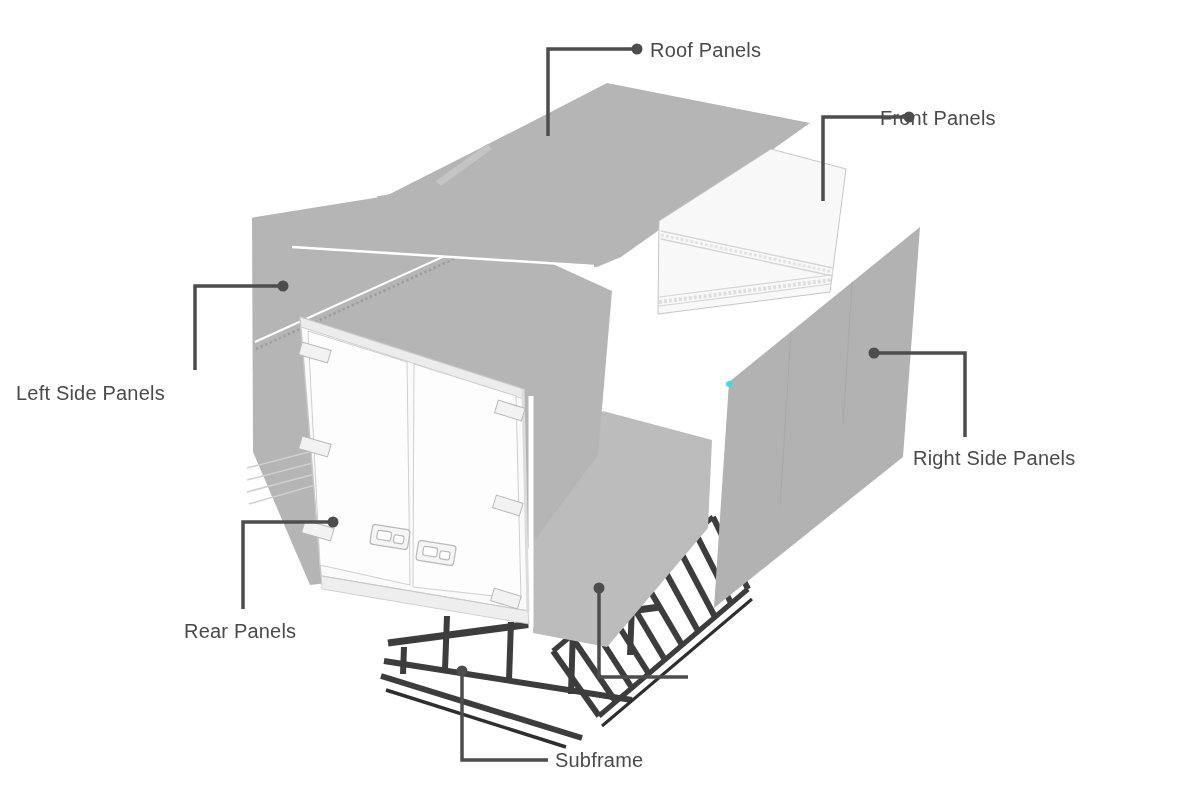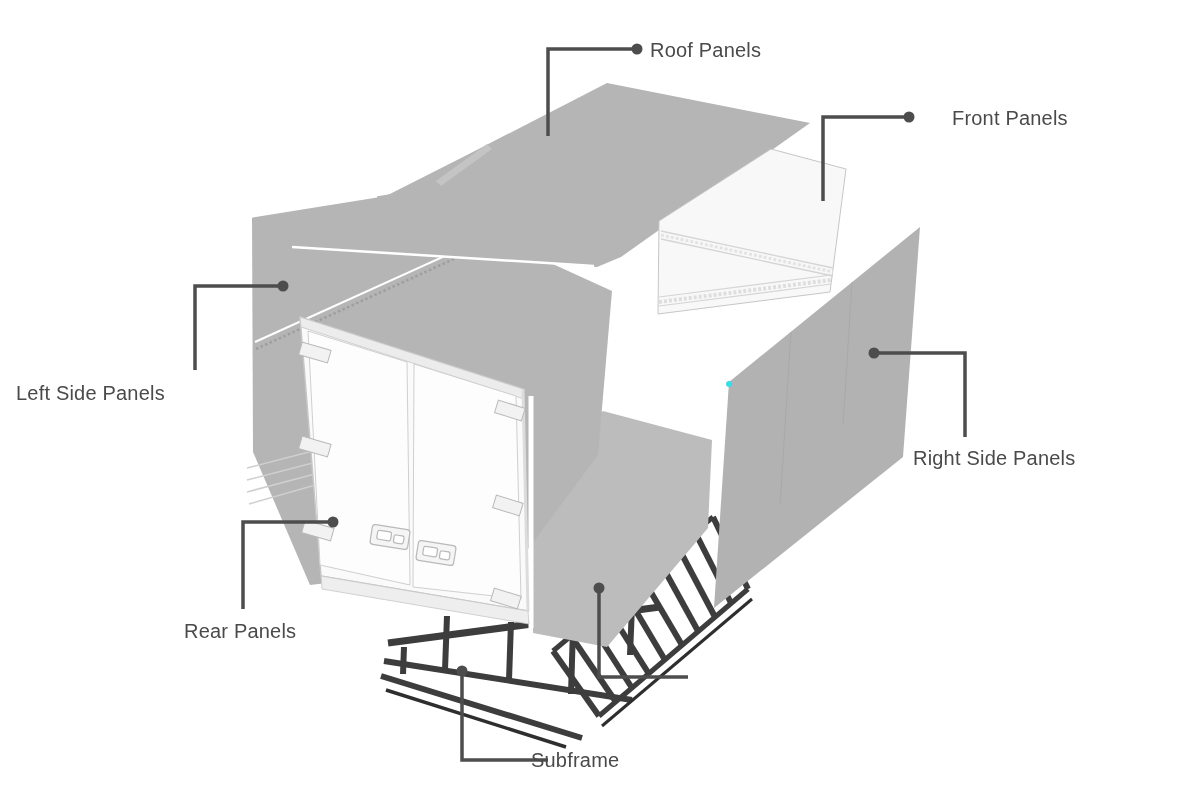--- a/index.html
+++ b/index.html
@@ -127,18 +127,18 @@
       <circle cx="909" cy="117" r="5.5"></circle>
       <circle cx="283" cy="286" r="5.5"></circle>
       <circle cx="874" cy="353" r="5.5"></circle>
       <circle cx="333" cy="522" r="5.5"></circle>
       <circle cx="599" cy="588" r="5.5"></circle>
       <circle cx="462" cy="671" r="5.5"></circle>
     </g>
   </svg>
 
   <div class="label" style="left:650px;top:34px">Roof Panels</div>
-  <div class="label" style="left:952px;top:102px">Front Panels</div>
+  <div class="label" style="left:880px;top:102px">Front Panels</div>
   <div class="label" style="left:16px;top:377px">Left Side Panels</div>
   <div class="label" style="left:913px;top:442px">Right Side Panels</div>
   <div class="label" style="left:184px;top:615px">Rear Panels</div>
-  <div class="label" style="left:531px;top:744px">Subframe</div>
+  <div class="label" style="left:555px;top:744px">Subframe</div>
 </div>
 
 </body></html>

